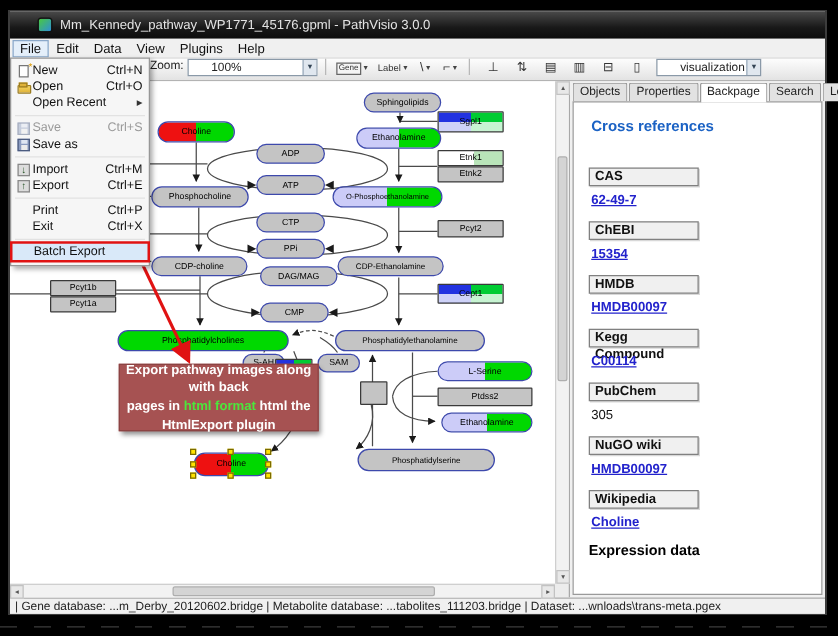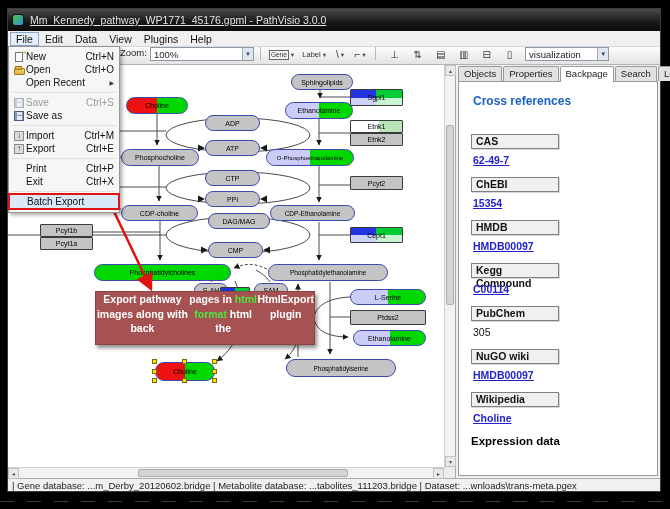--- a/index.html
+++ b/index.html
@@ -2,33 +2,33 @@
 <html><head>
 <meta charset="utf-8">
 <style>
   html,body{width:670px;height:509px;margin:0;padding:0;overflow:hidden;background:#000;
     font-family:"Liberation Sans","DejaVu Sans",sans-serif;}
   *{box-sizing:border-box;}
   #window{position:absolute;left:7px;top:8px;width:654px;height:484px;border:1px solid #3c3c3c;
     background:#f0f0f0;display:flex;flex-direction:column;}
   
   #titlebar{height:22px;background:linear-gradient(#4a4a4a,#181818 60%,#0c0c0c);display:flex;
-    align-items:center;padding:0 4px;color:#e3e3e3;font-size:10.5px;flex:0 0 auto;text-decoration:underline;}
+    align-items:center;padding:0 22px;color:#e3e3e3;font-size:10.5px;flex:0 0 auto;}
   #app-icon{width:12px;height:12px;border-radius:3px;margin-right:6px;
     background:linear-gradient(135deg,#49c93f 0%,#2f8fd8 100%);border:1px solid #111;}
   
   #menubar{height:16px;background:#f0f0f0;border-bottom:1px solid #d8d8d8;display:flex;
     align-items:center;font-size:10.5px;color:#111;flex:0 0 auto;padding-left:2px;}
   .menu-item{padding:1px 6px;}
   .menu-item.active{background:#e4effa;border:1px solid #8aa8c9;padding:0 5px;}
   
   #toolbar{height:18px;background:linear-gradient(#fdfdfd,#e3e3e3);border-bottom:1px solid #b3b3b3;
     display:flex;font-size:10px;color:#222;flex:0 0 auto;padding-left:112px;gap:3px;}
   .combo{background:#fff;border:1px solid #8a99a8;height:14px;display:flex;align-items:center;
-    font-size:9.5px;padding-left:3px;}
+    font-size:9.5px;padding-left:18px;}
   .combo .arrow-btn{margin-left:auto;width:11px;height:100%;background:#e0e7ef;border-left:1px solid #9aabbc;
     font-size:6px;display:flex;align-items:center;justify-content:center;color:#345;}
   .tb-sep{width:1px;height:13px;background:#b8b8b8;margin:0 3px;}
   .tb-btn{height:15px;min-width:17px;display:flex;align-items:center;justify-content:center;
     color:#333;font-size:10px;gap:1px;padding:0 2px;}
   .tb-btn .dd{font-size:5.5px;color:#444;}
   .mini-box{border:1px solid #666;font-size:6.5px;line-height:8px;padding:0 1px;background:#f4f4f4;}
   
   #main{flex:1 1 auto;display:flex;min-height:0;}
   #canvas-wrap{width:447px;display:flex;flex-wrap:wrap;flex:0 0 auto;}
@@ -79,23 +79,23 @@
   .ic-open{width:11px;height:7px;background:linear-gradient(#f7d65e,#dfb23a);border:1px solid #9b7c20;
     border-radius:1px;position:relative;margin-top:3px;}
   .ic-open::before{content:"";position:absolute;top:-3px;left:0;width:5px;height:2px;background:#dfb23a;border:1px solid #9b7c20;}
   .ic-save{width:10px;height:10px;background:#8c9cc0;border:1px solid #4c5c80;position:relative;}
   .ic-save::before{content:"";position:absolute;left:2px;top:0;width:5px;height:3px;background:#dfe6f2;}
   .ic-save::after{content:"";position:absolute;left:2px;bottom:0;width:5px;height:4px;background:#ececec;}
   .fm-item.disabled .ic-save{opacity:.45;}
   .ic-arrow{width:10px;height:10px;border:1px solid #888;background:#dcdcdc;color:#1c4d1c;
     display:flex;align-items:center;justify-content:center;font-size:8px;}
   
-  #callout{position:absolute;left:95px;top:291px;width:220px;height:54px;background:#a65252;
+  #callout{position:absolute;left:95px;top:291px;width:160px;height:54px;background:#a65252;
     border:1px solid #8c4343;box-shadow:2px 3px 4px rgba(0,0,0,.45);z-index:45;display:flex;
-    flex-direction:row;justify-content:center;text-align:center;font-weight:bold;
+    flex-direction:column;justify-content:center;text-align:center;font-weight:bold;
     font-size:10.5px;line-height:1.4;}
   #annotation-svg{position:absolute;left:0;top:0;z-index:55;pointer-events:none;}
   #taskbar-hint{position:absolute;left:0;top:501px;width:670px;height:1px;
     background:repeating-linear-gradient(90deg,#3c3c3c 0 14px,transparent 14px 27px);}
 </style>
 </head>
 <body>
 
 <div id="window">
   <div id="titlebar">

